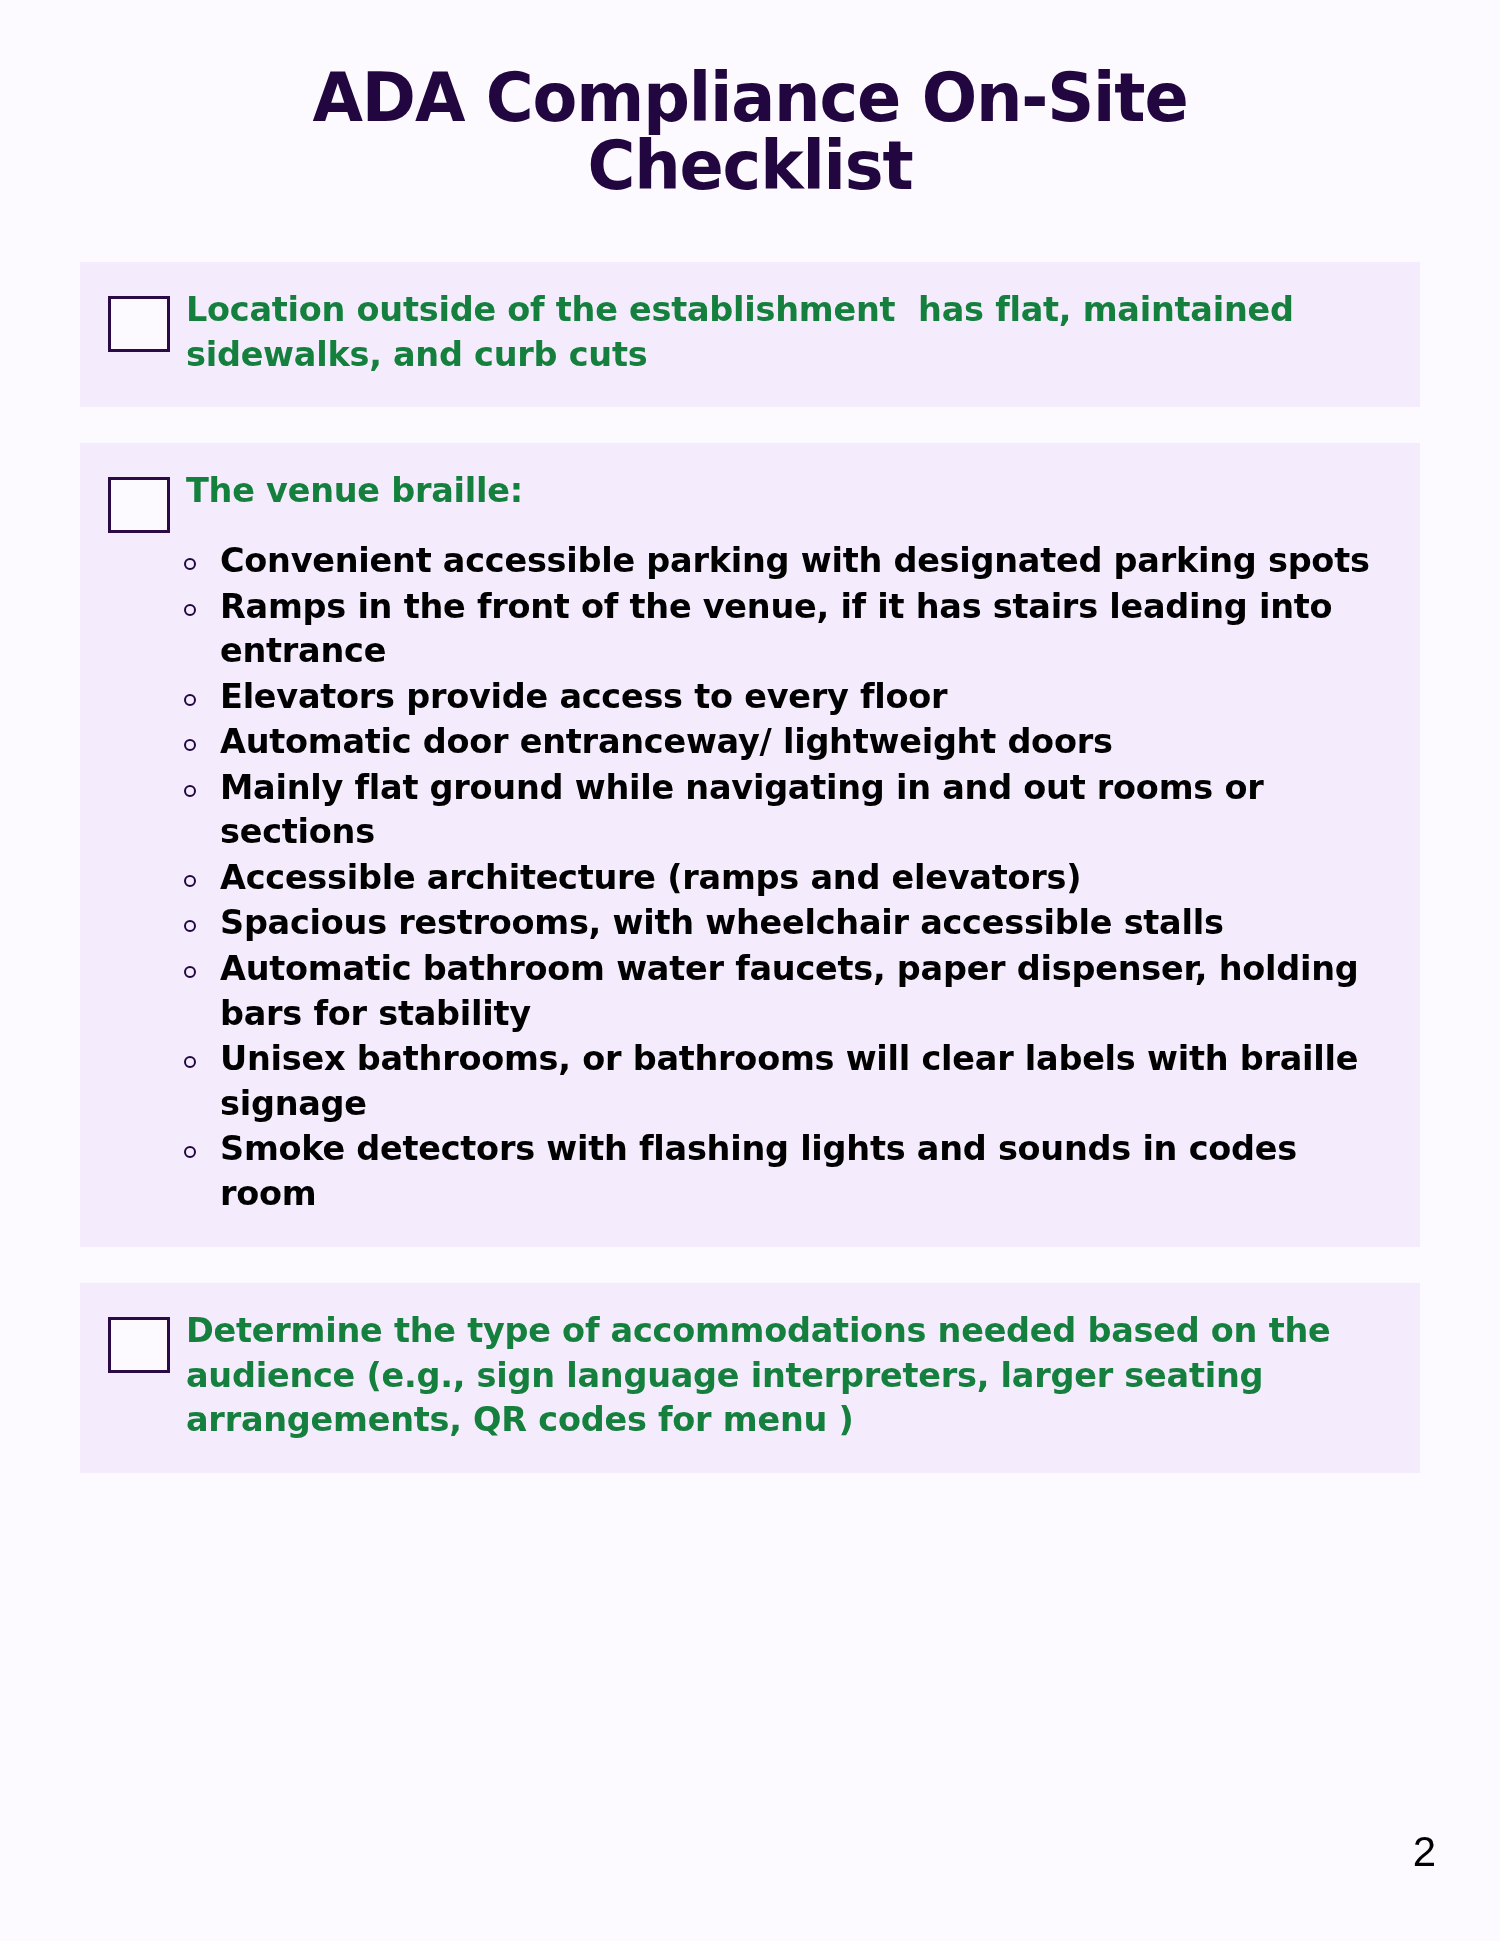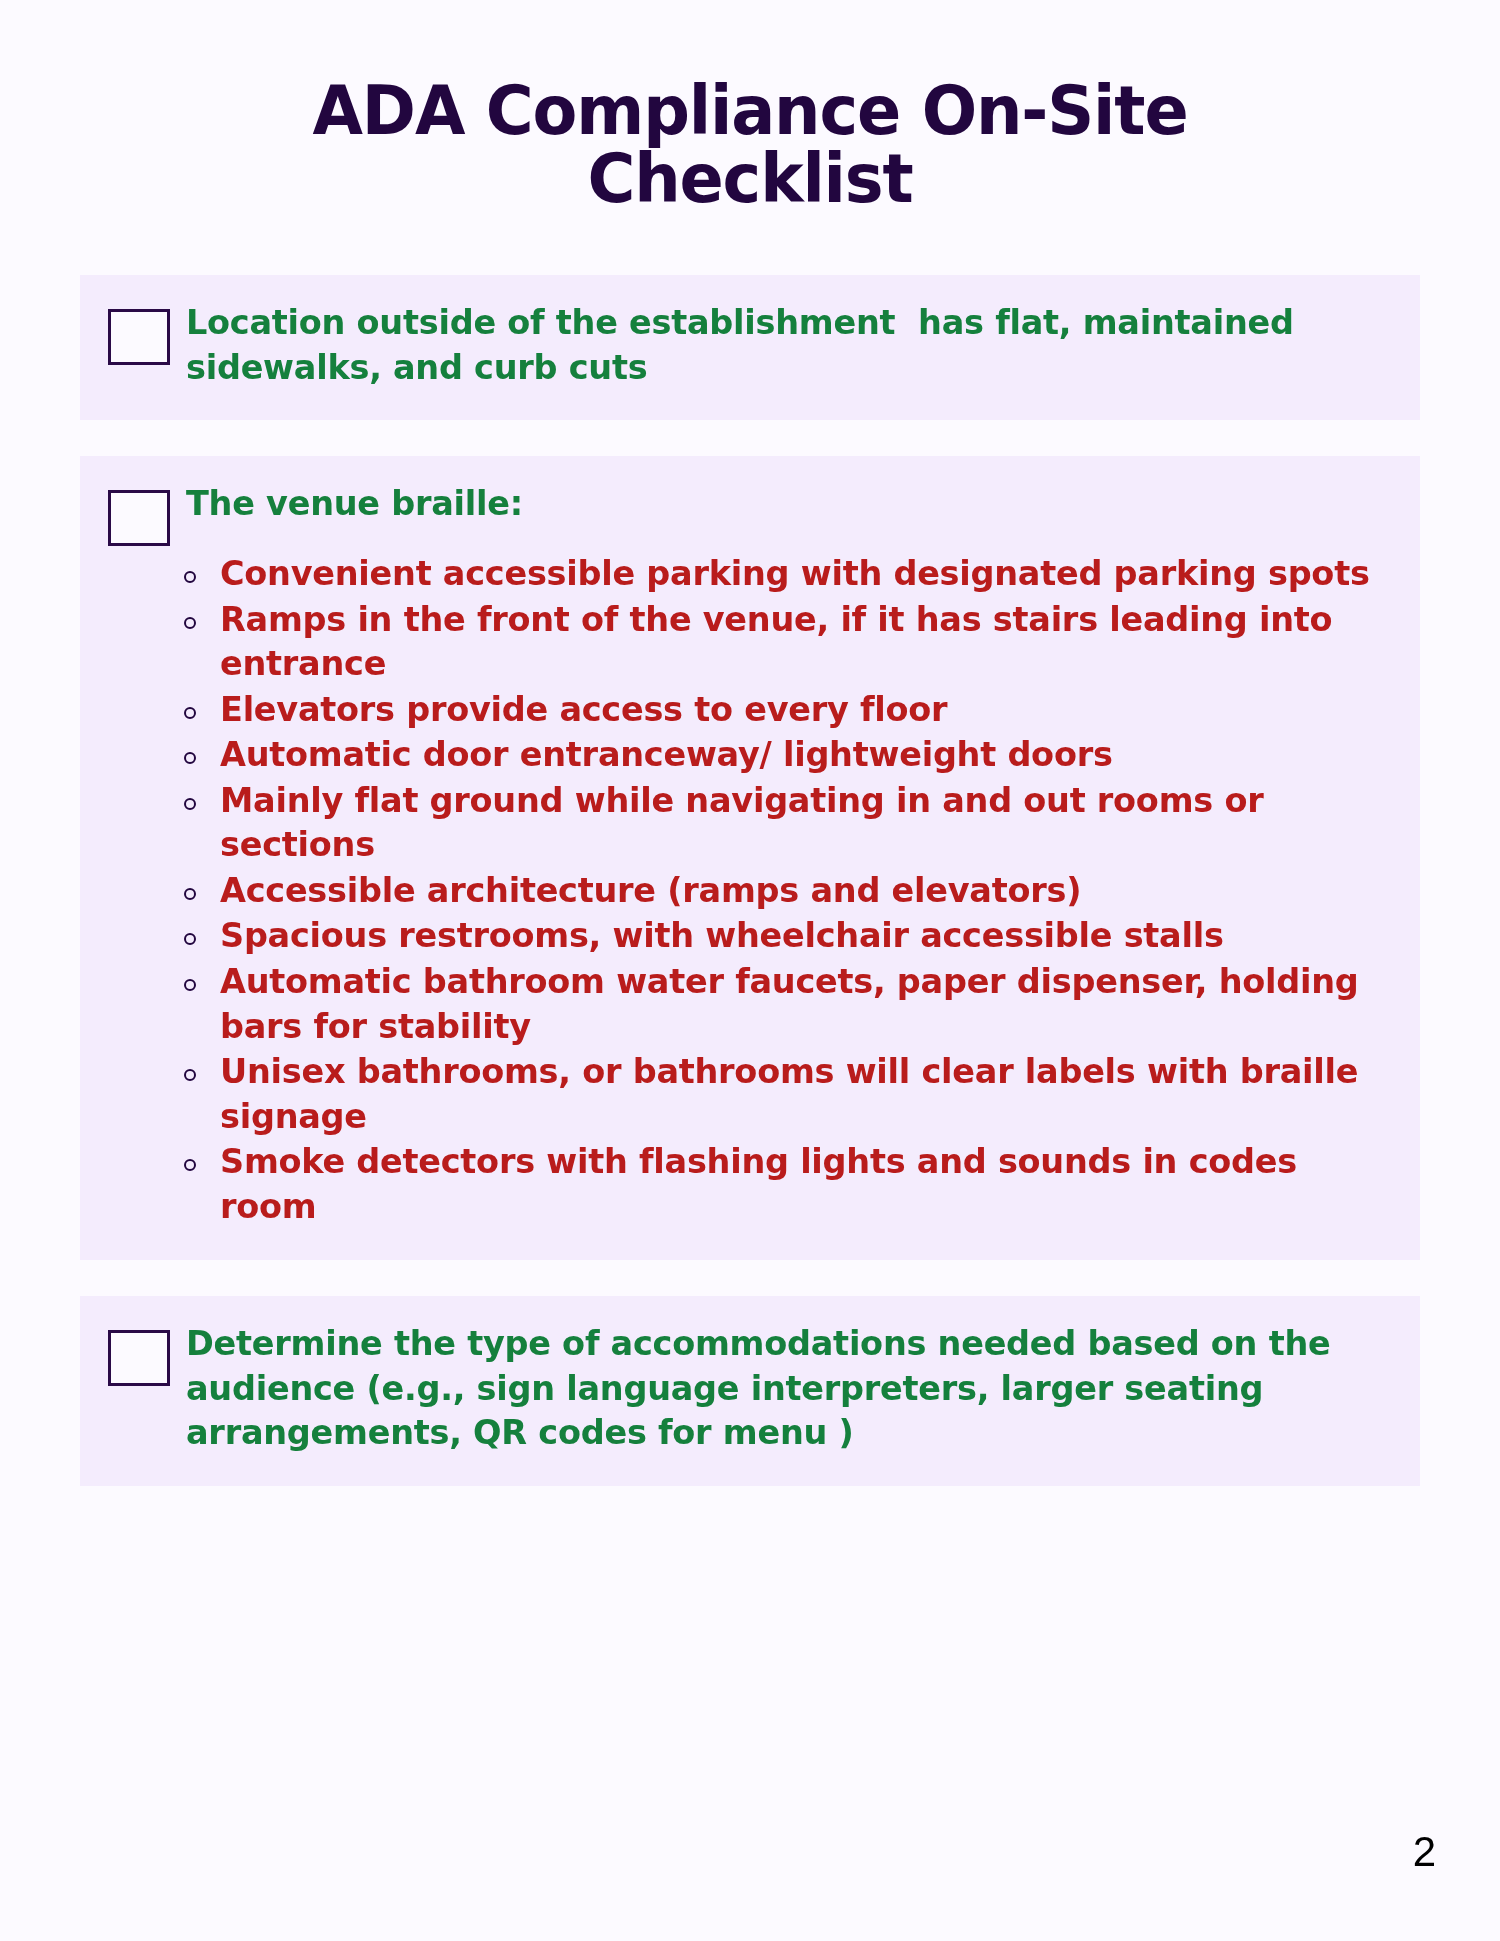--- a/index.html
+++ b/index.html
@@ -14,21 +14,21 @@
     -webkit-font-smoothing: antialiased;
     overflow: hidden;
     position: relative;
   }
 
   .page {
     position: relative;
     width: 1500px;
     height: 1941px;
     box-sizing: border-box;
-    padding: 13px 80px;
+    padding: 0 80px;
   }
 
   
   .doc-title {
     margin: 0;
     padding-top: 64px;
     text-align: center;
     color: #22063f;
     font-family: "DejaVu Sans", sans-serif;
     font-weight: 700;
@@ -87,21 +87,21 @@
 
   
   ul.sub-list {
     margin: 6px 0 0 0;
     padding-left: 112px;
     list-style: none;
   }
 
   ul.sub-list li {
     position: relative;
-    color: #b91c1c;
+    color: #000000;
     font-family: "DejaVu Sans", sans-serif;
     font-weight: 700;
     font-size: 33.5px;
     line-height: 1.33;
     letter-spacing: -0.25px;
     margin: 0 0 1px 0;
   }
 
   ul.sub-list li::before {
     content: "";

